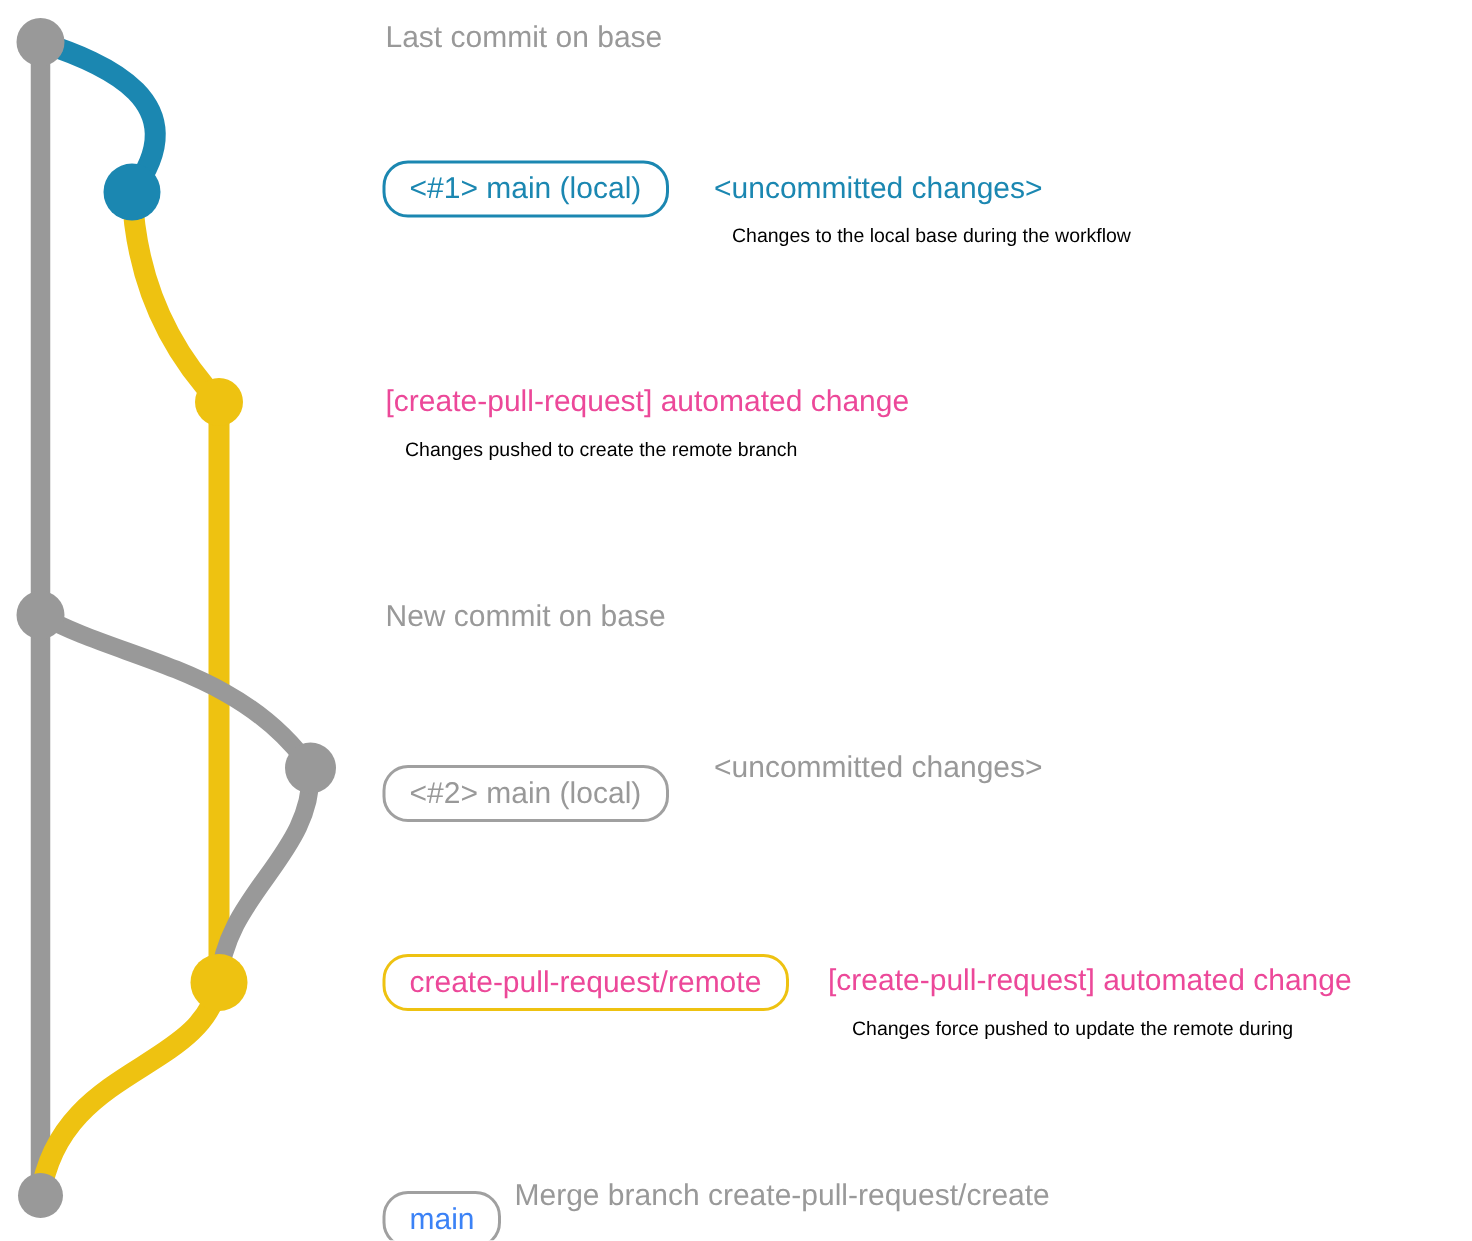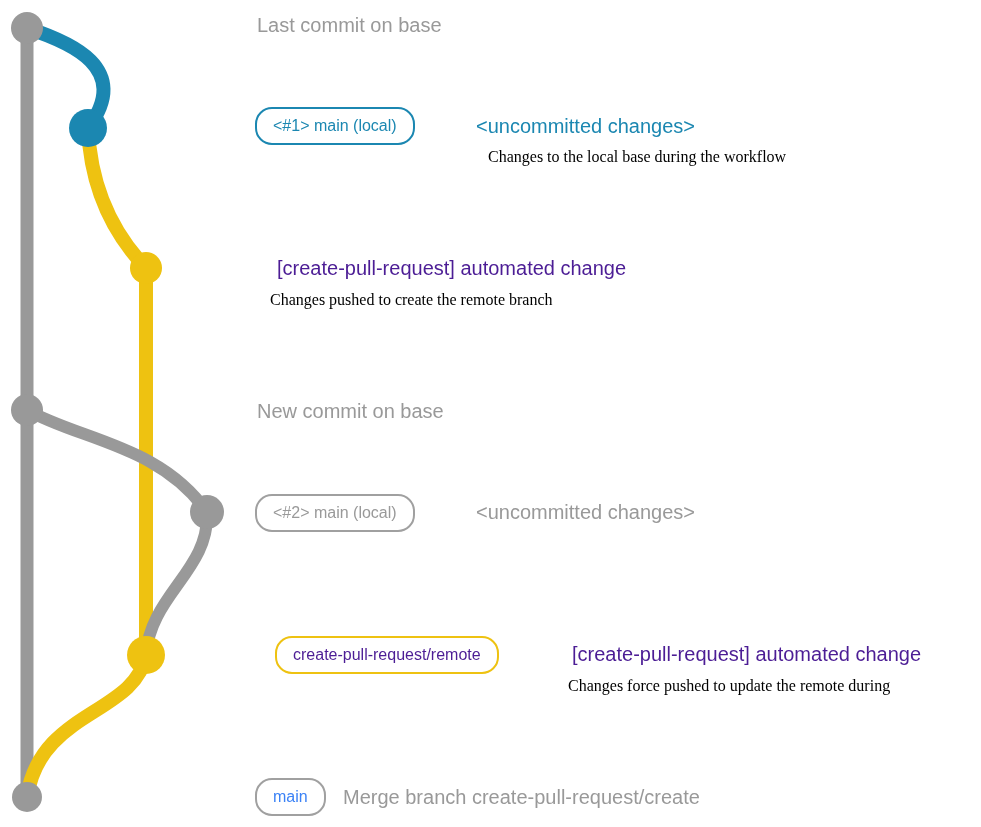--- a/index.html
+++ b/index.html
@@ -4,32 +4,32 @@
 <style>
   html,body{margin:0;padding:0;background:#ffffff;}
   .stage{
     position:relative;width:981px;height:827px;background:#ffffff;overflow:hidden;
     font-family:"Liberation Sans",sans-serif;
   }
   .abs{position:absolute;}
   svg{position:absolute;left:0;top:0;}
   .sans20{font-size:20px;line-height:23px;white-space:nowrap;}
   .serif{
-    font-family:Liberation Serif, serif;font-size:16px;line-height:22px;
+    font-family:Liberation Sans, sans-serif;font-size:13px;line-height:22px;
     color:#000000;white-space:nowrap;
   }
   .c-gray{color:#999999;}
   .c-blue{color:#1b87b1;}
-  .c-yellow{color:#4c1d95;margin-left:20px;}
+  .c-yellow{color:#ec4899;}
   .badge{
     display:inline-block;border:2px solid;border-radius:17px;
-    padding:6px 16px;font-size:16px;line-height:22px;background:#ffffff;
+    padding:6px 16px;font-size:20px;line-height:22px;background:#ffffff;
     white-space:nowrap;
   }
-  .badge.c-gray{border-color:#a0a0a0;}
+  .badge.c-gray{border-color:#a0a0a0;margin-top:16px;}
   .badge.c-blue{border-color:#1b87b1;}
   .badge.c-yellow{border-color:#eec211;}
 </style>
 </head>
 <body>
 
 <div class="stage">
 
   <svg width="981" height="827" viewBox="0 0 981 827">
 

